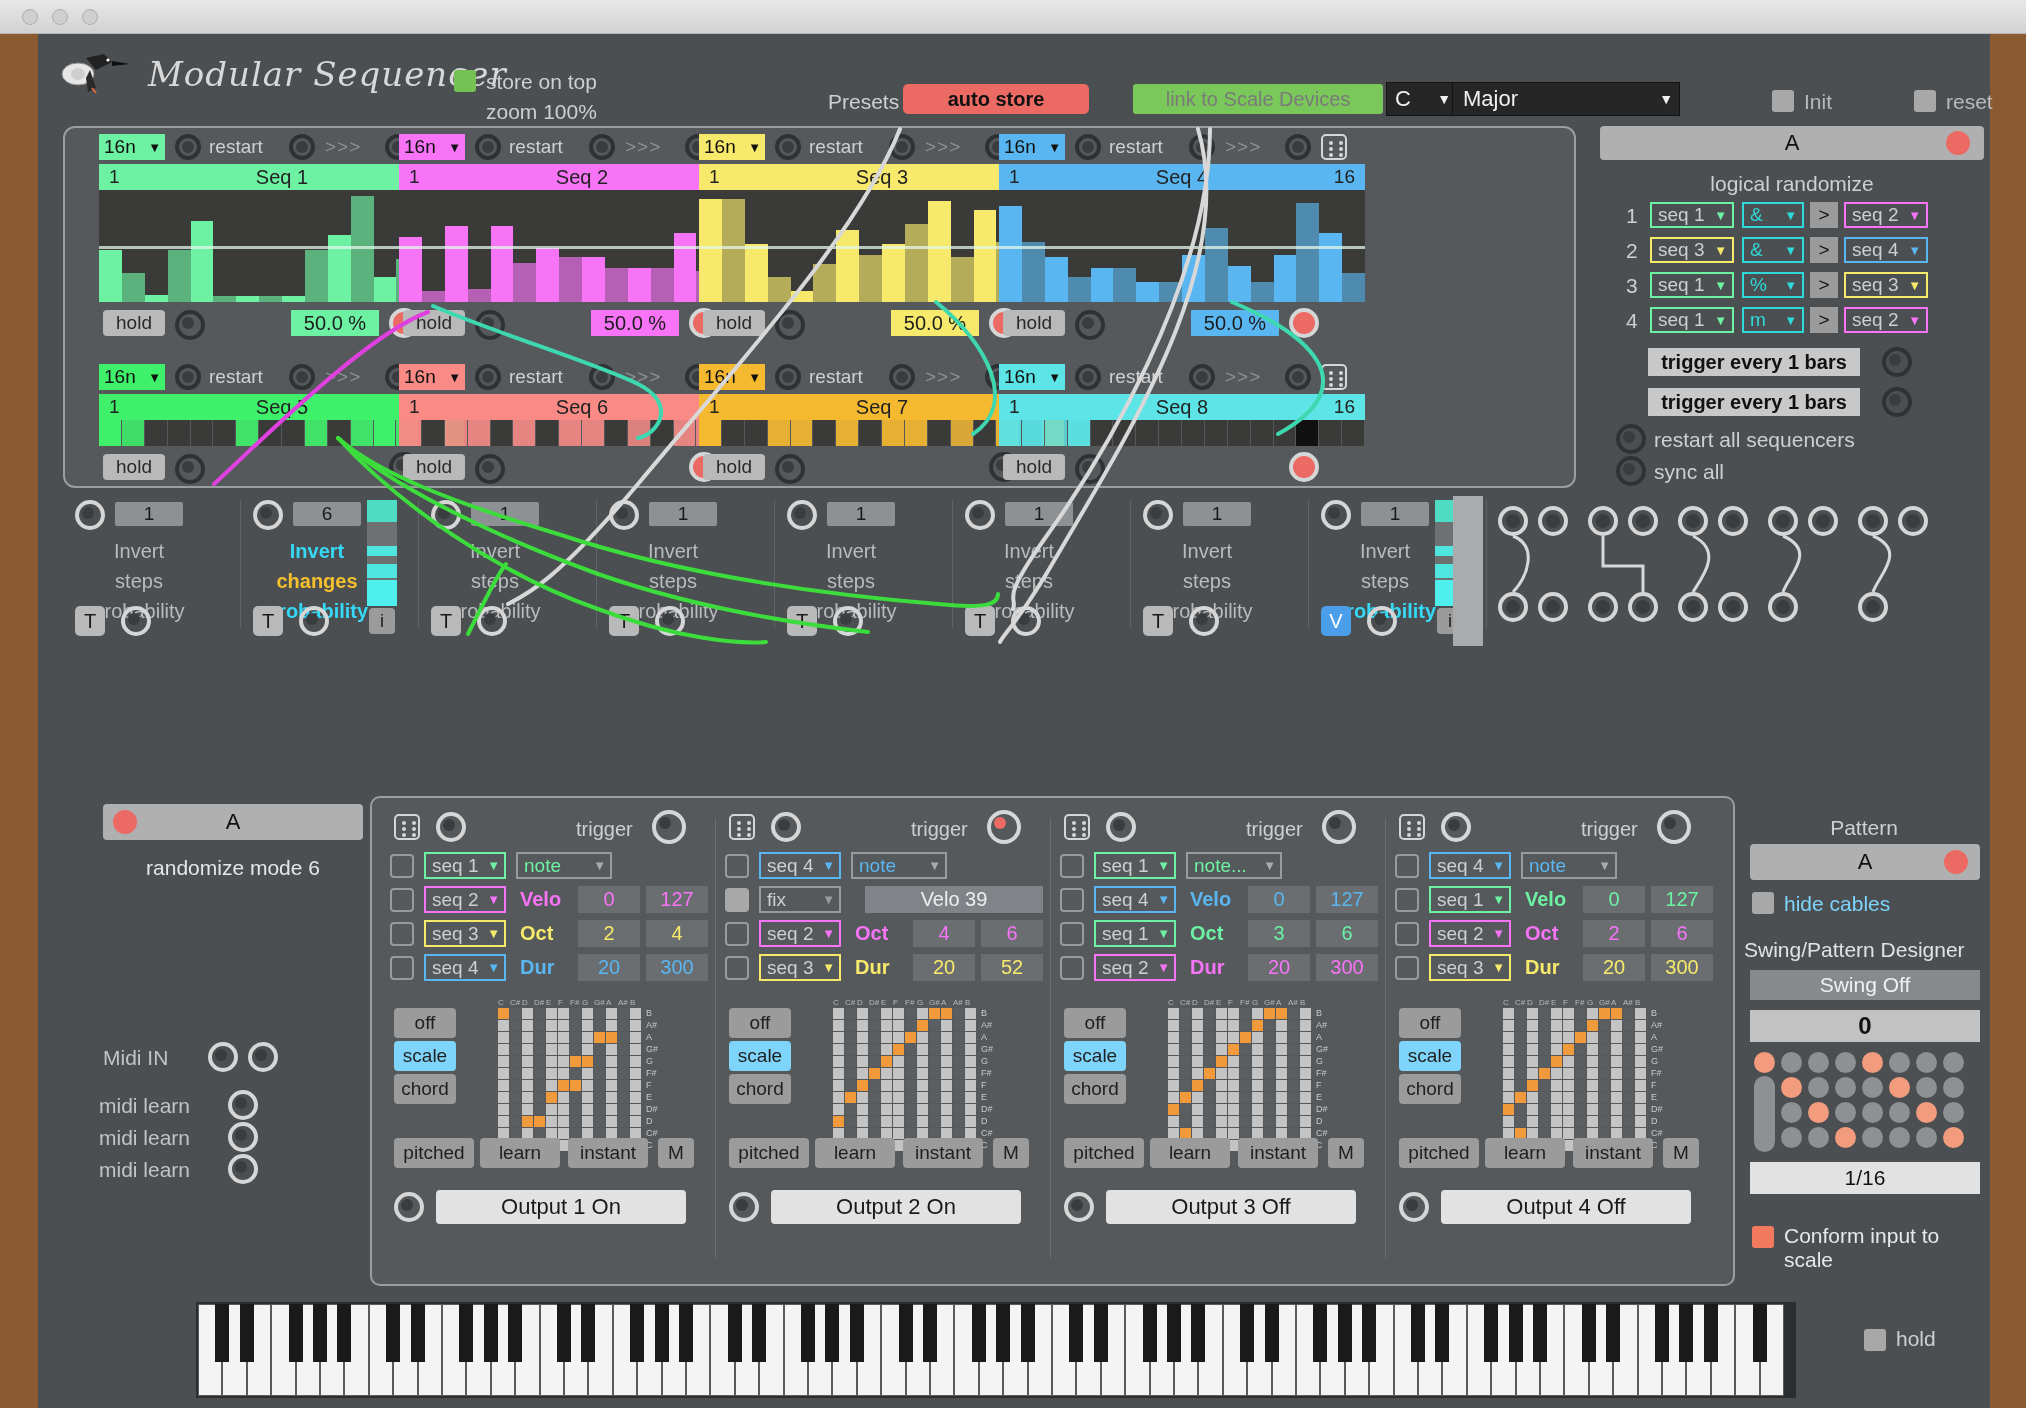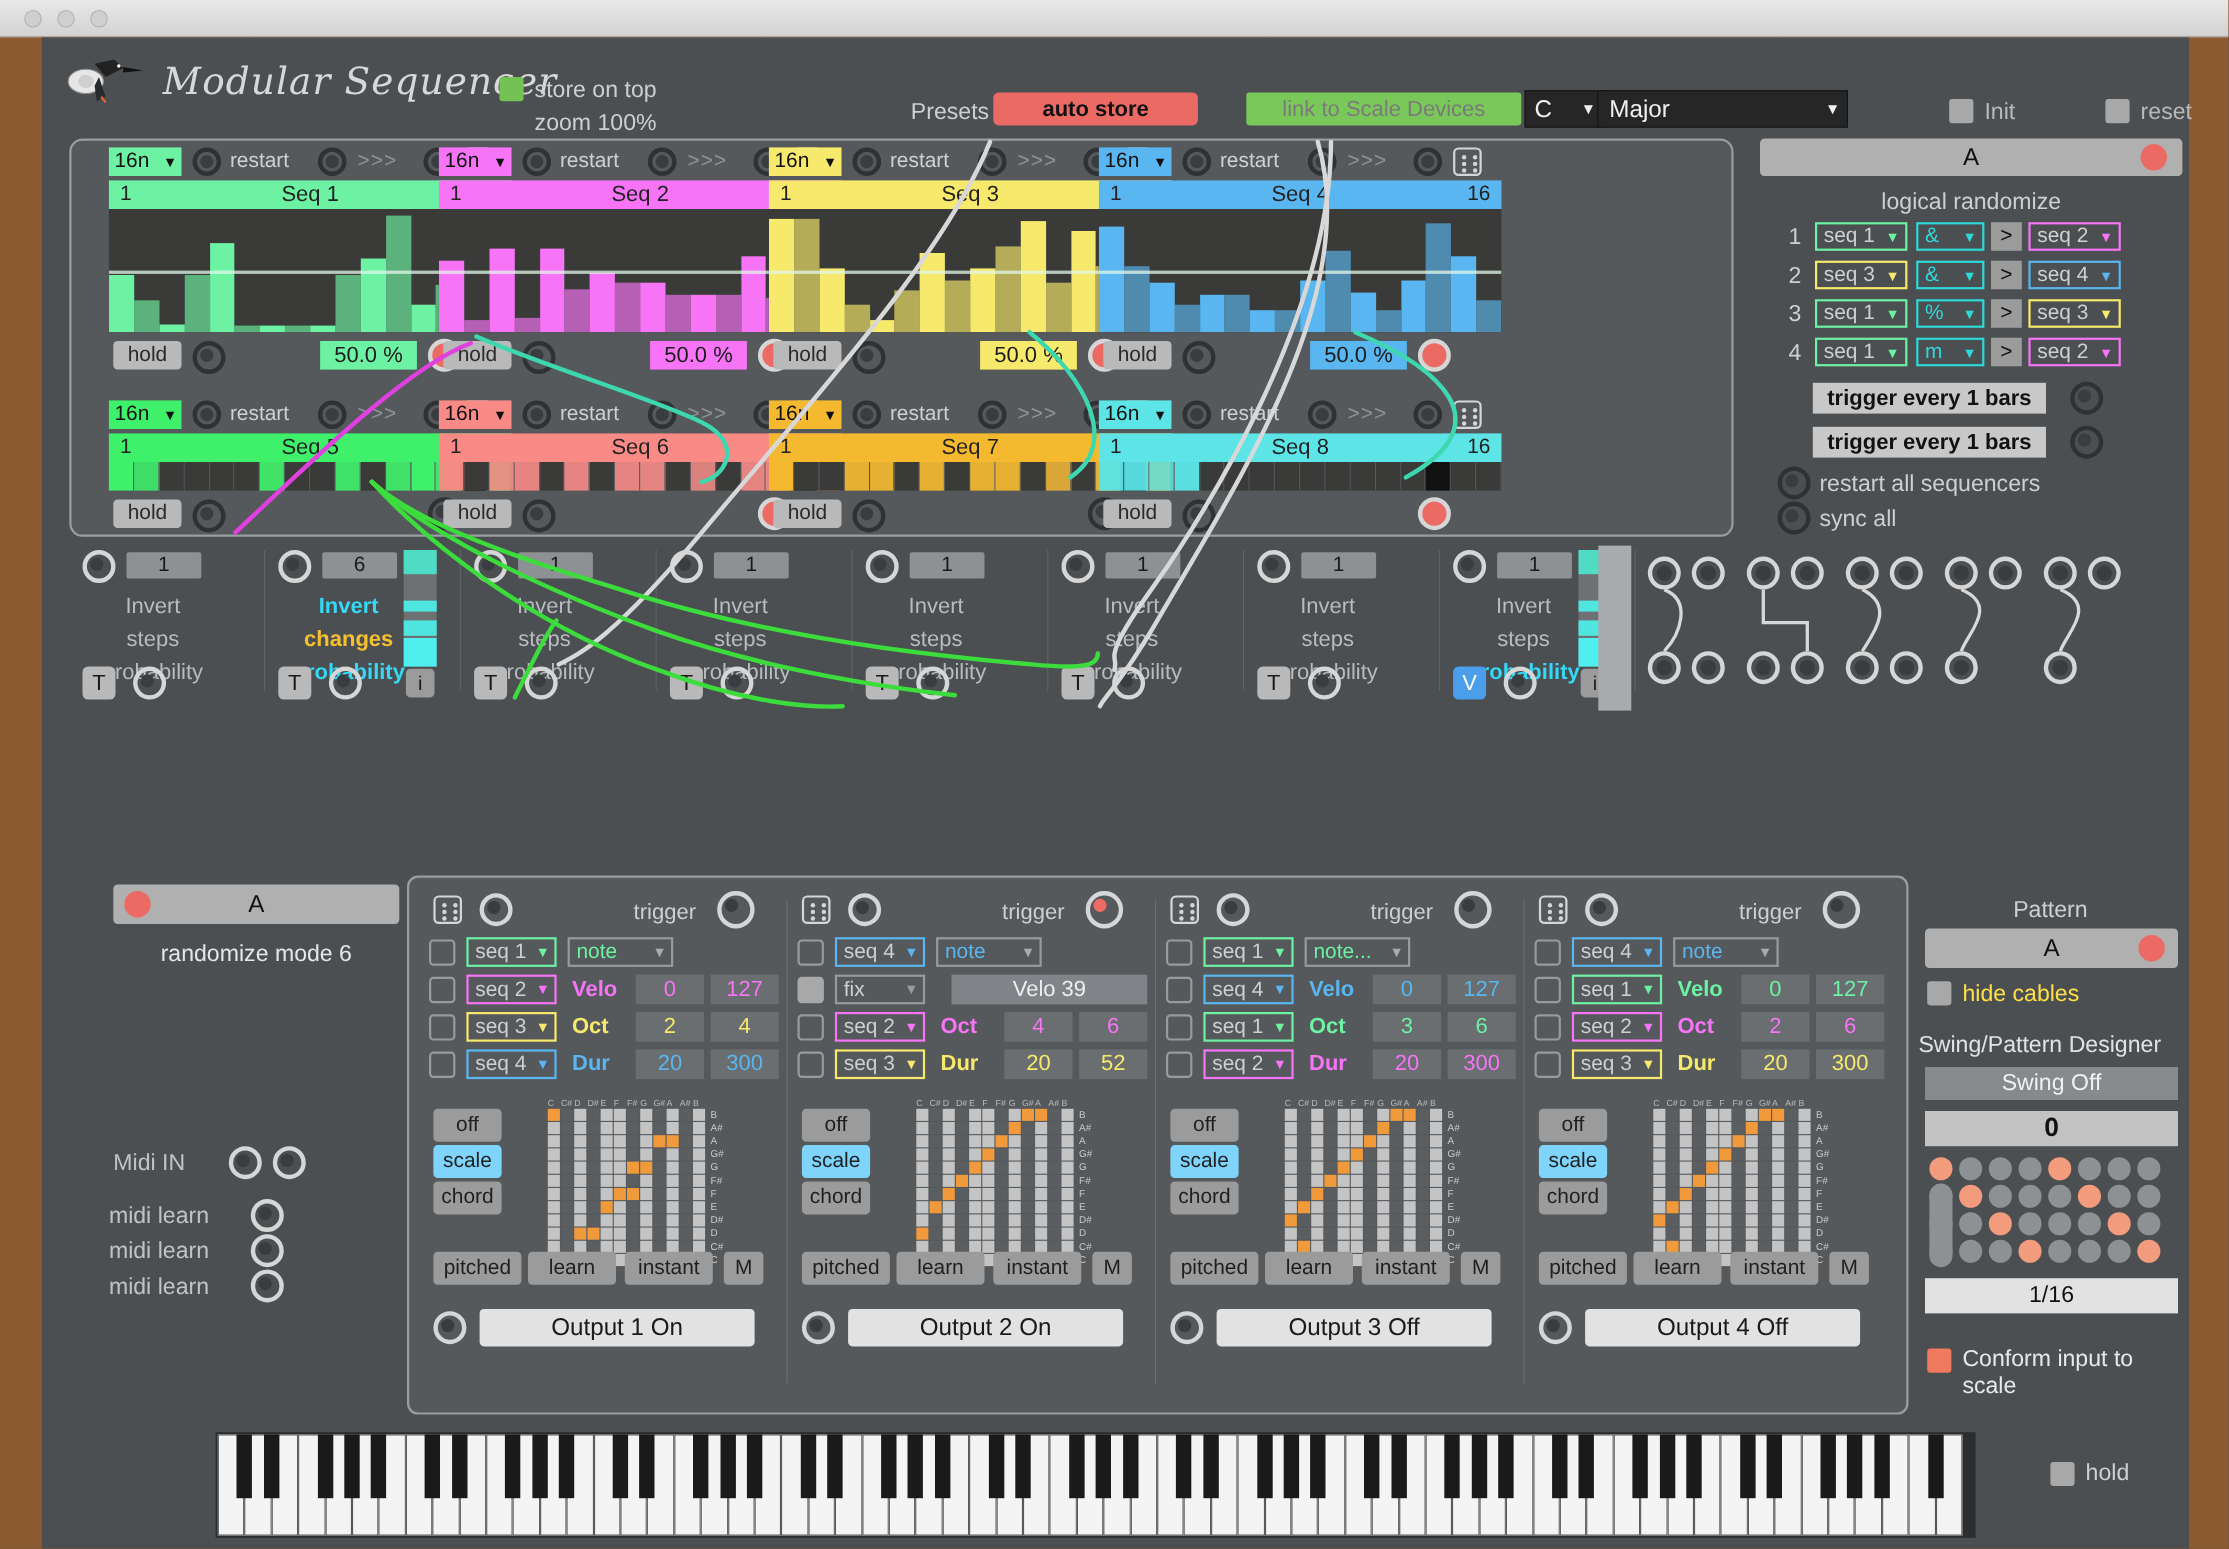--- a/index.html
+++ b/index.html
@@ -286,21 +286,21 @@
   #pb-title { position:absolute; left:0; top:20px; width:252px; text-align:center;
     font-size:21px; color:#cfcfcf; }
   #pb-sel {
     position:absolute; left:12px; top:48px; width:230px; height:36px;
     background:#b0b0b0; border-radius:4px; display:flex;
     align-items:center; justify-content:center; font-size:22px; color:#111;
   }
   #pb-sel .dot { position:absolute; right:12px; top:6px; width:24px; height:24px;
     border-radius:50%; background:#ec6a64; }
   #hidec-box { position:absolute; left:14px; top:96px; }
-  #hidec-lbl { position:absolute; left:46px; top:96px; font-size:21px; color:#fde047; }
+  #hidec-lbl { position:absolute; left:46px; top:96px; font-size:21px; color:#7dd3fc; }
   #swing-title { position:absolute; left:6px; top:142px; width:240px; font-size:21px; color:#e2e2e2; }
   #swing-btn {
     position:absolute; left:12px; top:174px; width:230px; height:30px;
     background:#868a8d; color:#f0f0f0; font-size:21px;
     display:flex; align-items:center; justify-content:center;
   }
   #swing-val {
     position:absolute; left:12px; top:214px; width:230px; height:32px;
     background:#c2c2c2; color:#111; font-size:24px; font-weight:bold;
     display:flex; align-items:center; justify-content:center;

